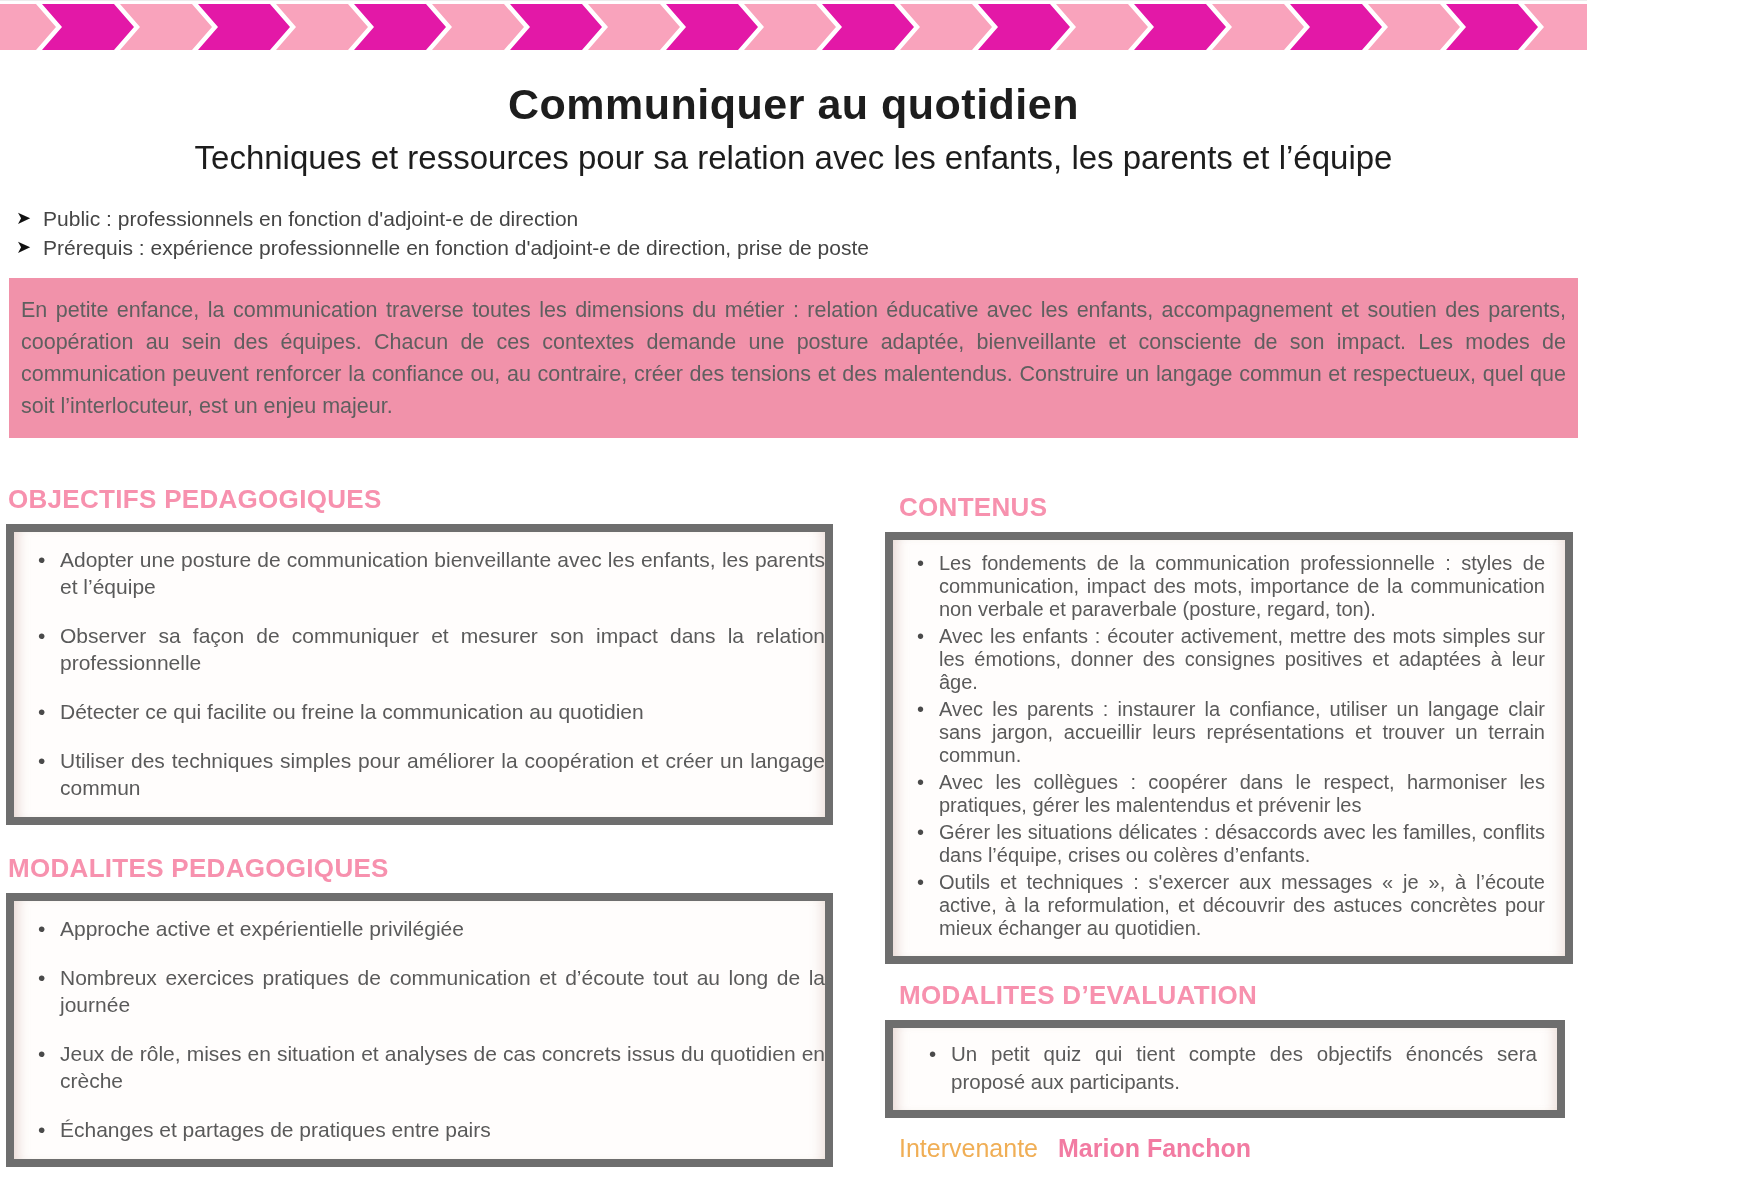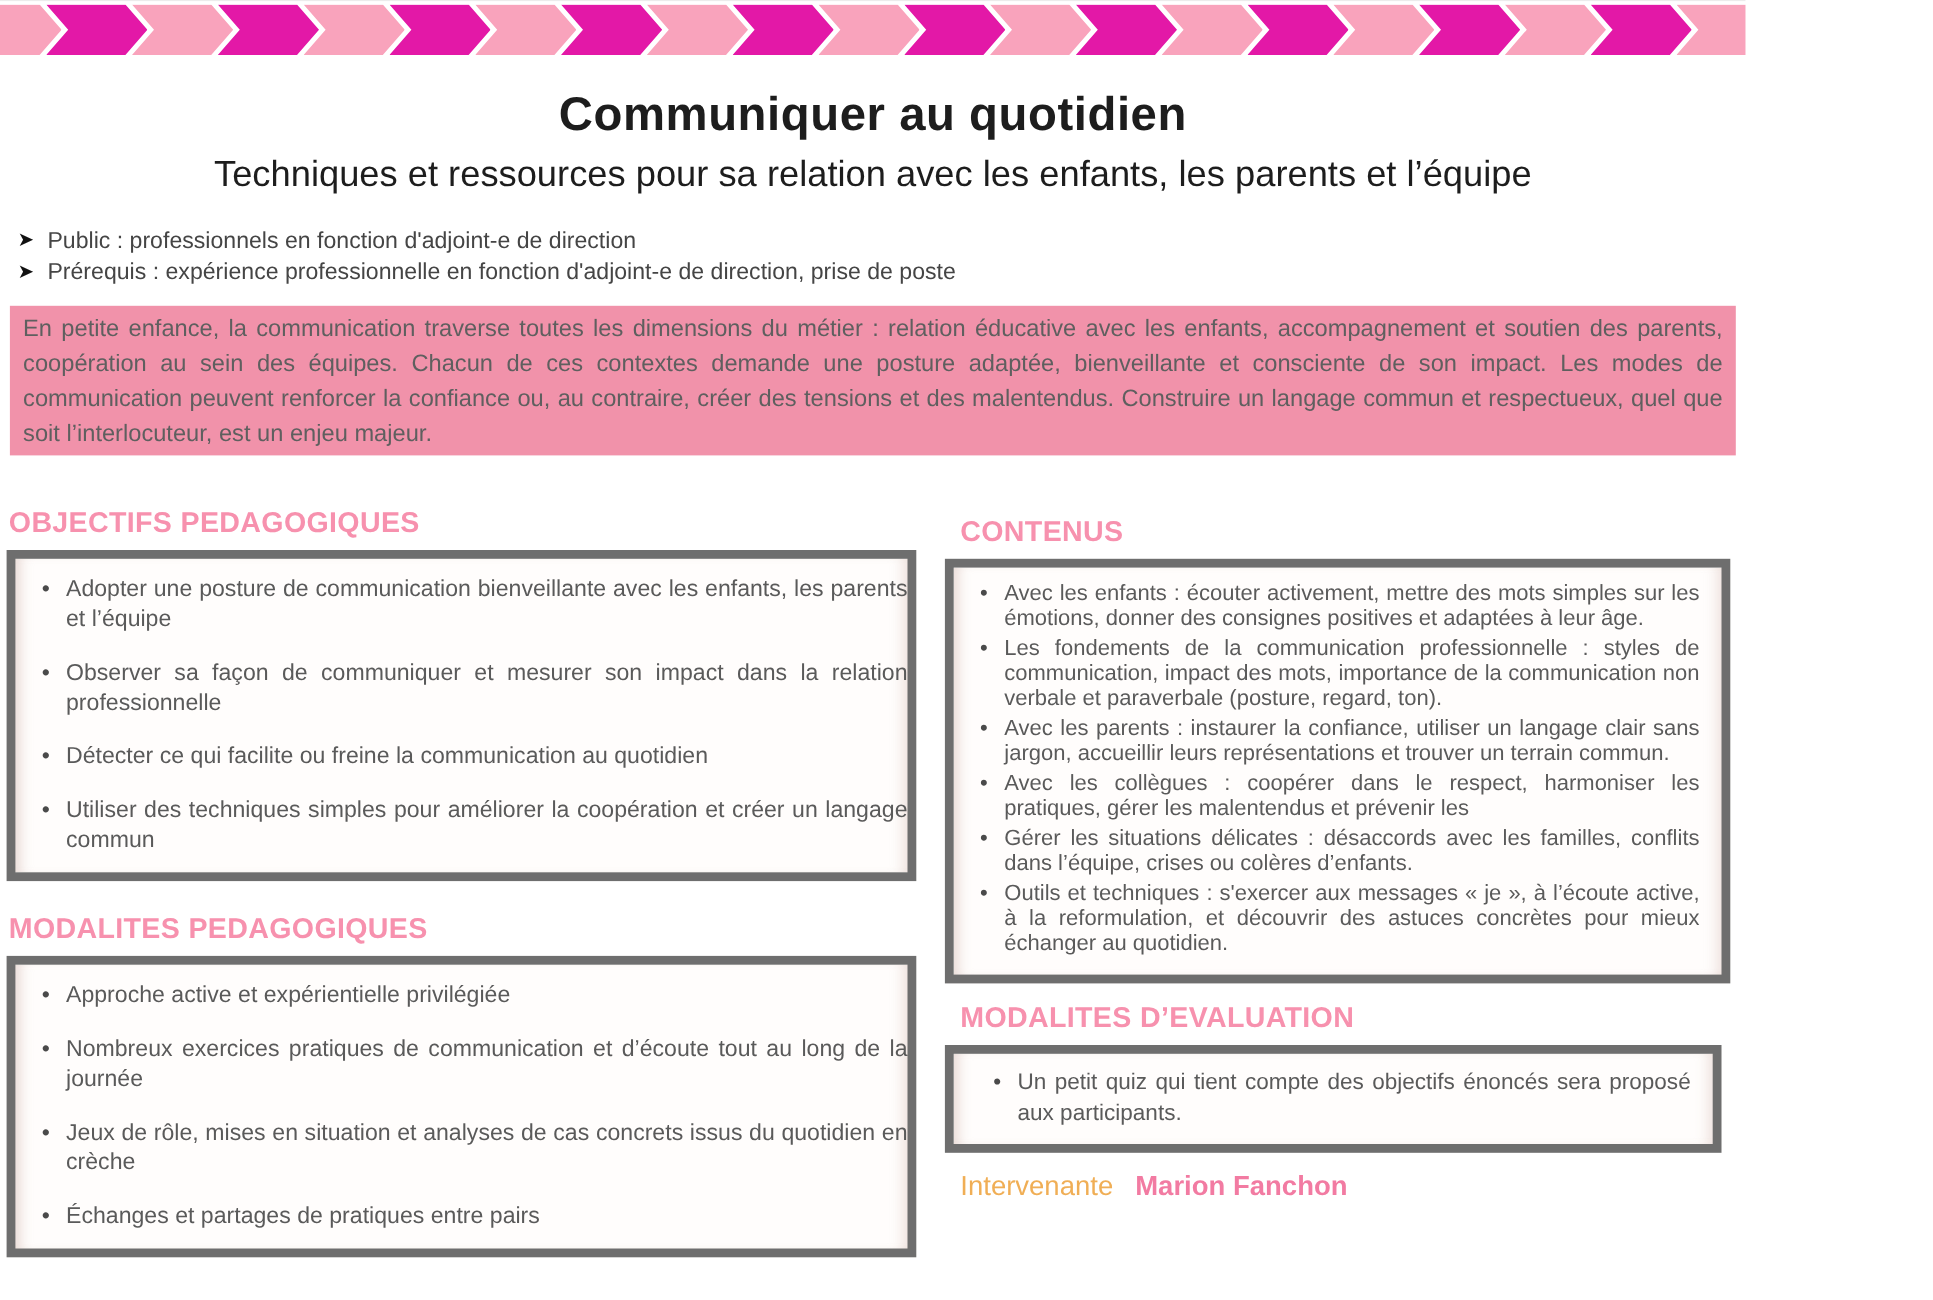--- a/index.html
+++ b/index.html
@@ -23,26 +23,26 @@
                 font-weight:500; color:var(--ink,#1d1d1d); }
 
   
   ul.audience { list-style:none; margin:26px 0 0 16px; }
   ul.audience li { display:flex; align-items:flex-start; gap:12px; font-size:21px;
                    line-height:29px; color:var(--body_text,#4a4a4a); }
   .arrow-ic { color:#111; font-size:18px; line-height:29px; }
 
   
   p.intro { margin:16px 9px 0 9px; background:var(--intro_bg,#F192AA);
-            color:#5f5f5f; font-size:21.5px; line-height:32px; padding:4px 12px;
+            color:#5f5f5f; font-size:21.5px; line-height:32px; padding:16px 12px;
             text-align:justify; }
 
   
   .columns { display:grid; grid-template-columns:827px 1fr; column-gap:52px;
-             margin:46px 14px 0 6px; align-items:start;gap:26px; }
+             margin:46px 14px 0 6px; align-items:start; }
   h3.section { color:var(--heading_pink,#F791AE); font-size:26px; line-height:30px;
                font-weight:700; letter-spacing:.3px; margin:0 0 10px 2px; }
   .col.right h3.section { margin-left:14px; margin-top:8px; }
 
   .panel { border:8px solid var(--panel_border,#6e6e6e); background:var(--panel_bg,#fffdfc);
            box-shadow: inset 12px 0 12px -8px rgba(195,160,150,.40),
                        inset -12px 0 12px -8px rgba(195,160,150,.30); }
   .panel ul { list-style:none; }
   .panel li { position:relative; padding-left:32px; color:var(--list_text,#5a5a5a);
               text-align:justify; }
@@ -140,22 +140,22 @@
           <li>Jeux de rôle, mises en situation et analyses de cas concrets issus du quotidien en crèche</li>
           <li>Échanges et partages de pratiques entre pairs</li>
         </ul>
       </div>
     </section>
 
     <section class="col right">
       <h3 class="section">CONTENUS</h3>
       <div class="panel contenus">
         <ul>
+          <li>Les fondements de la communication professionnelle : styles de communication, impact des mots, importance de la communication non verbale et paraverbale (posture, regard, ton).</li>
           <li>Avec les enfants : écouter activement, mettre des mots simples sur les émotions, donner des consignes positives et adaptées à leur âge.</li>
-          <li>Les fondements de la communication professionnelle : styles de communication, impact des mots, importance de la communication non verbale et paraverbale (posture, regard, ton).</li>
           <li>Avec les parents : instaurer la confiance, utiliser un langage clair sans jargon, accueillir leurs représentations et trouver un terrain commun.</li>
           <li>Avec les collègues : coopérer dans le respect, harmoniser les pratiques, gérer les malentendus et prévenir les</li>
           <li>Gérer les situations délicates : désaccords avec les familles, conflits dans l’équipe, crises ou colères d’enfants.</li>
           <li>Outils et techniques : s'exercer aux messages « je », à l’écoute active, à la reformulation, et découvrir des astuces concrètes pour mieux échanger au quotidien.</li>
         </ul>
       </div>
 
       <h3 class="section heading-eval">MODALITES D’EVALUATION</h3>
       <div class="panel eval">
         <ul>

